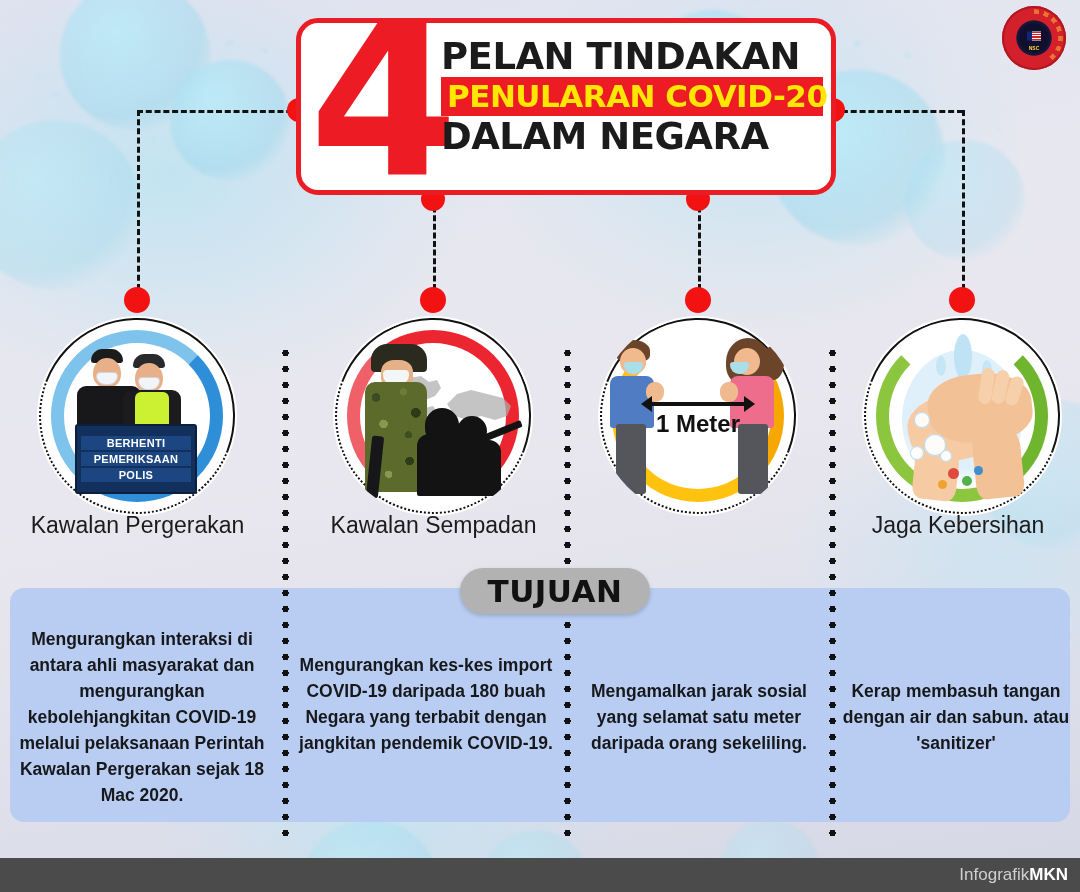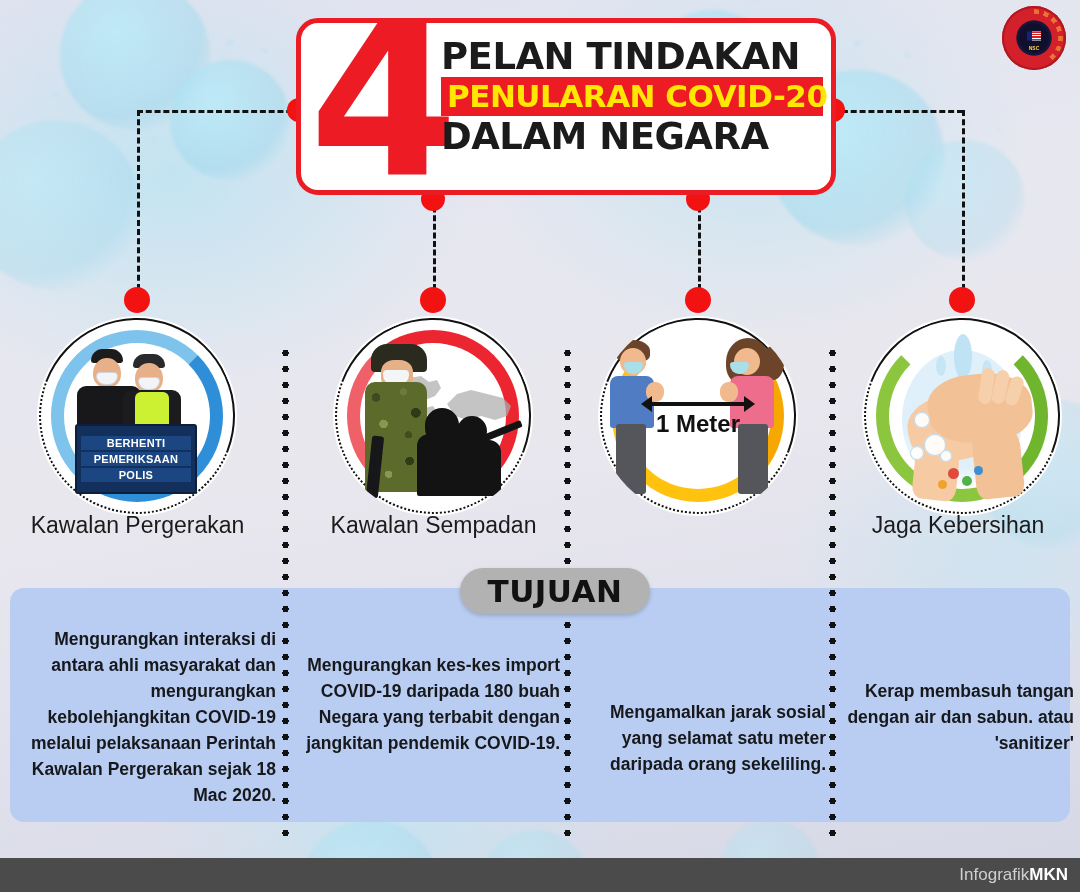--- a/index.html
+++ b/index.html
@@ -254,21 +254,21 @@
 
   
   #purpose-panel {
     position: absolute; left: 10px; top: 588px; width: 1060px; height: 234px;
     background: #b9cdf2;
     border-radius: 14px;
     z-index: 2;
   }
   #purpose-text { position: absolute; left: 0; top: 588px; width: 1080px; height: 234px; z-index: 8; }
   .p-col {
-    position: absolute; text-align: right;
+    position: absolute; text-align: center;
     font-family: "Liberation Sans", sans-serif;
     font-size: 17.5px; line-height: 26px;
     font-weight: 700; color: #16181c;
   }
 
   
   #footer-bar {
     position: absolute; left: 0; bottom: 0; width: 1080px; height: 34px;
     background: #4b4b4b;
     z-index: 10;
@@ -478,21 +478,21 @@
 
 <div id="purpose-panel"></div>
 
 <div id="tujuan-pill">
   <span>TUJUAN</span>
 </div>
 
 <div id="purpose-text">
   <div class="p-col" style="left:8px;   top:38px;  width:268px;">Mengurangkan interaksi di antara ahli masyarakat dan mengurangkan kebolehjangkitan COVID-19 melalui pelaksanaan Perintah Kawalan Pergerakan sejak 18 Mac 2020.</div>
   <div class="p-col" style="left:292px; top:64px;  width:268px;">Mengurangkan kes-kes import COVID-19 daripada 180 buah Negara yang terbabit dengan jangkitan pendemik COVID-19.</div>
-  <div class="p-col" style="left:572px; top:90px;  width:254px;margin-top:21px;">Mengamalkan jarak sosial yang selamat satu meter daripada orang sekeliling.</div>
+  <div class="p-col" style="left:572px; top:90px;  width:254px;">Mengamalkan jarak sosial yang selamat satu meter daripada orang sekeliling.</div>
   <div class="p-col" style="left:838px; top:90px;  width:236px;">Kerap membasuh tangan dengan air dan sabun. atau 'sanitizer'</div>
 </div>
 
 <div id="footer-bar">
   <div id="footer-credit">
     <span>Infografik</span><b>MKN</b>
   </div>
 </div>
 
 </body></html>

